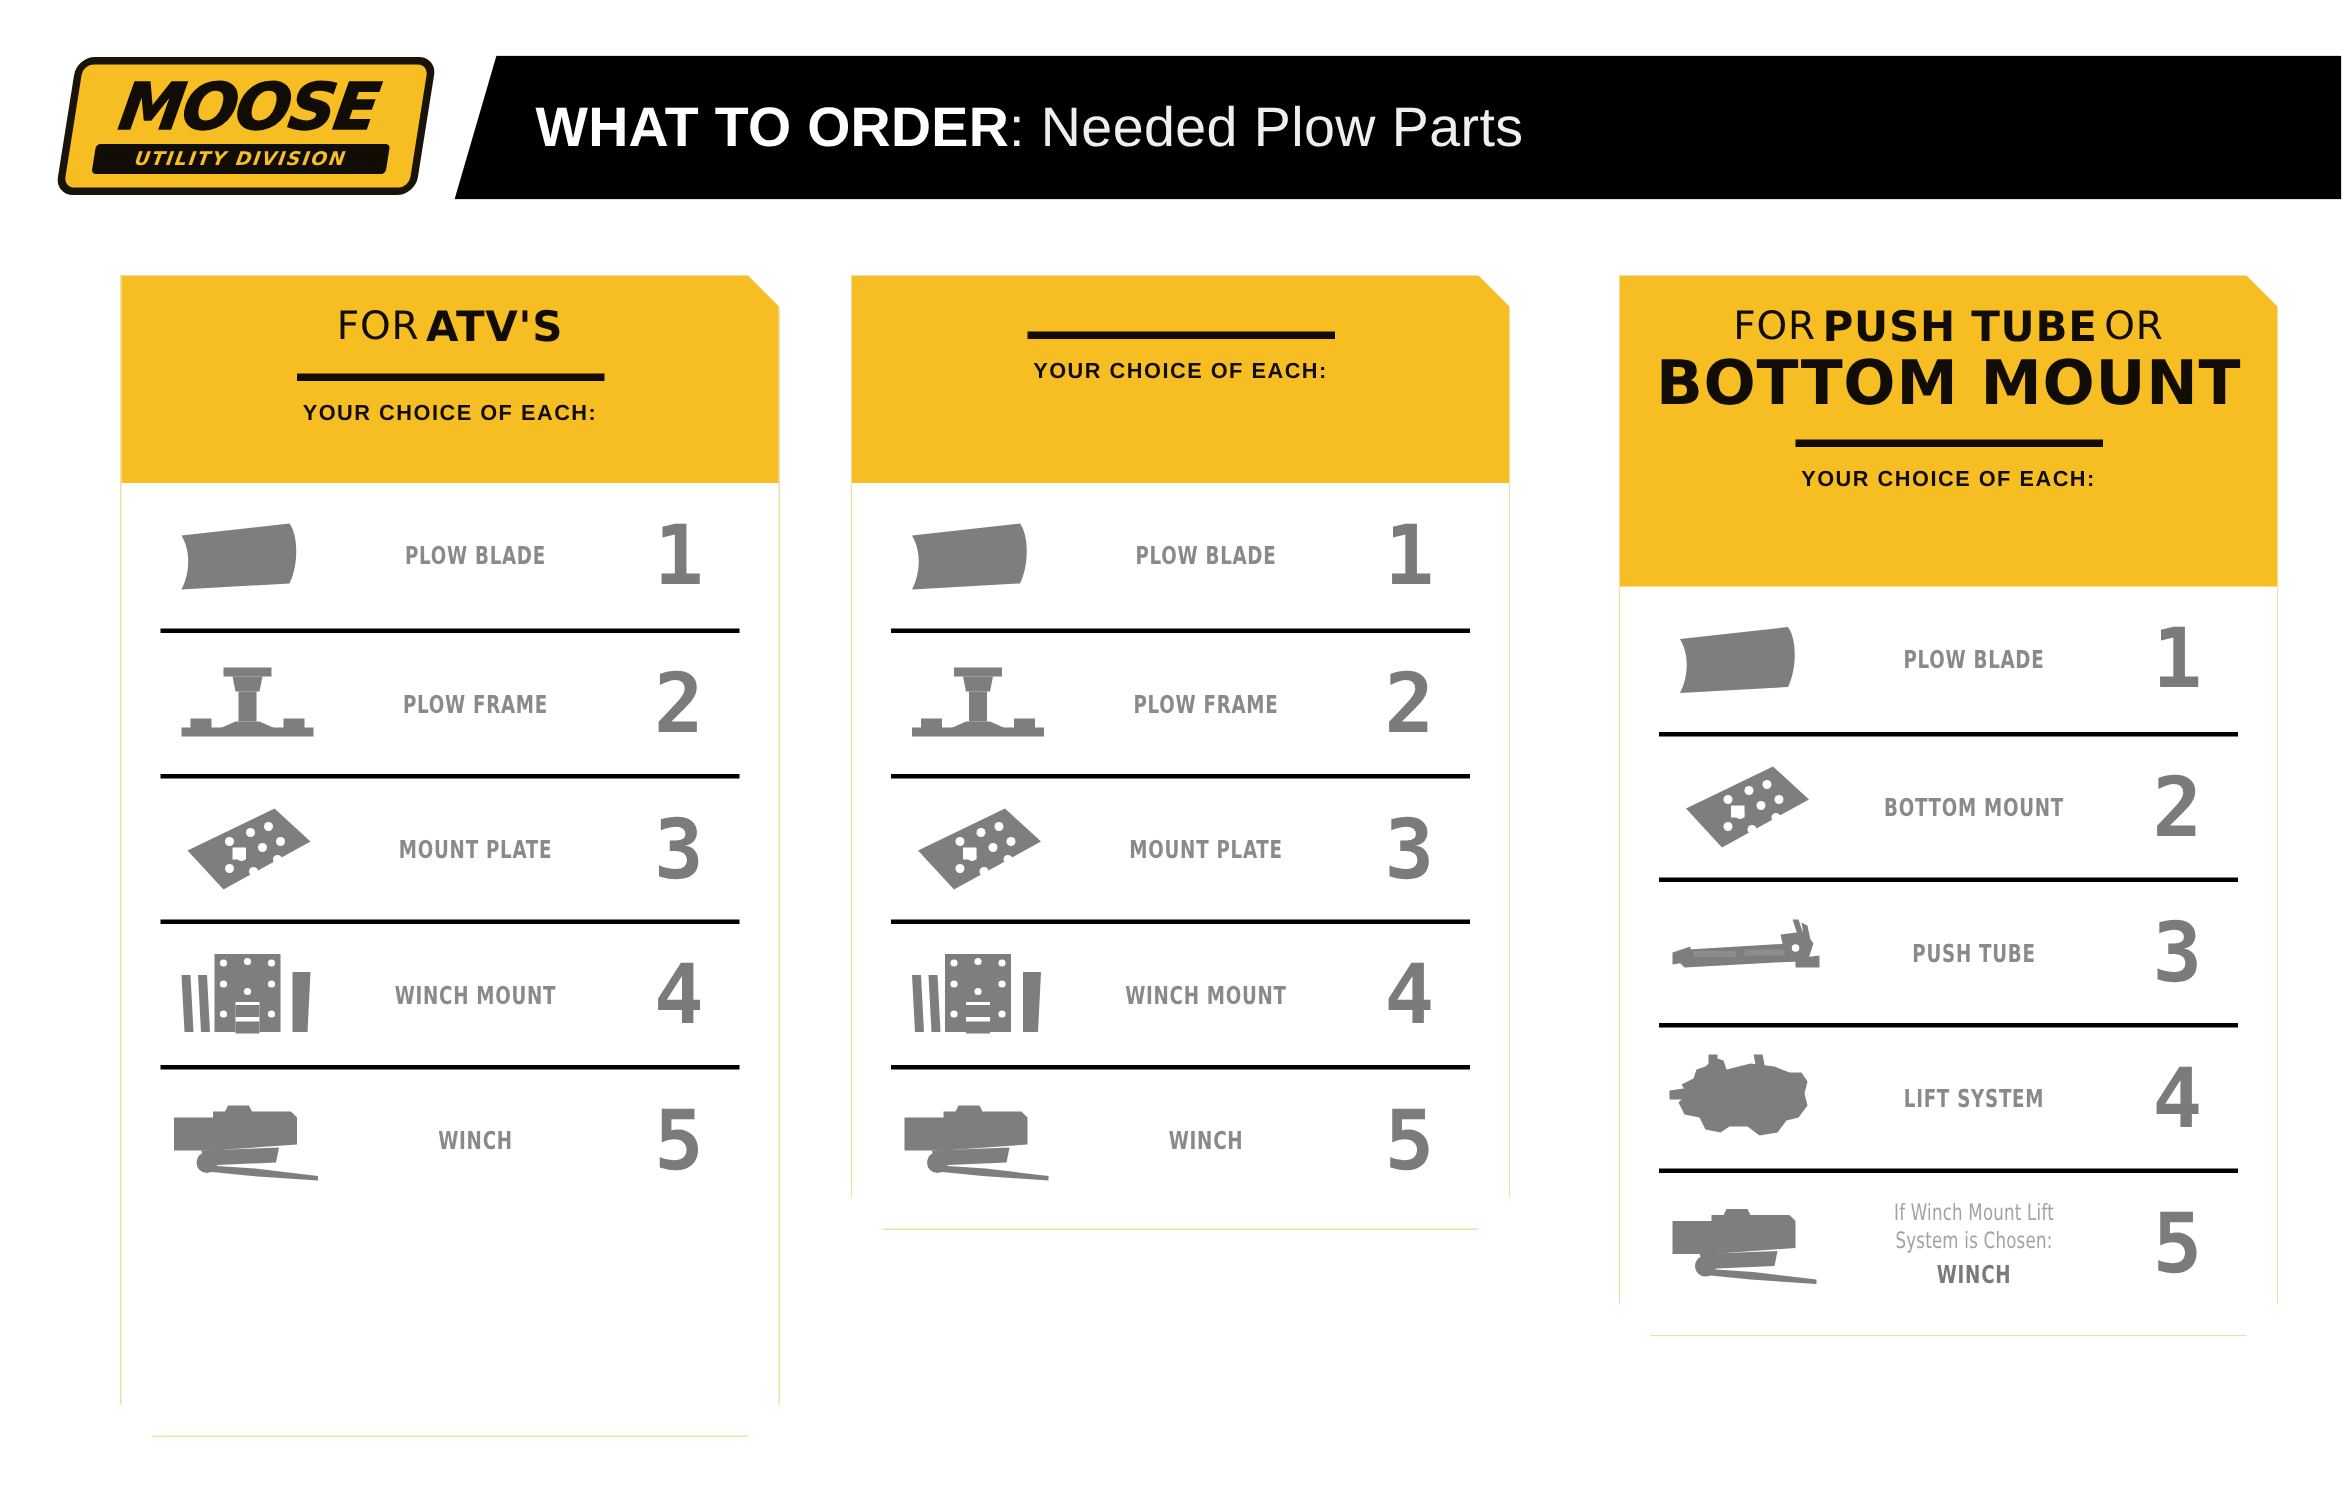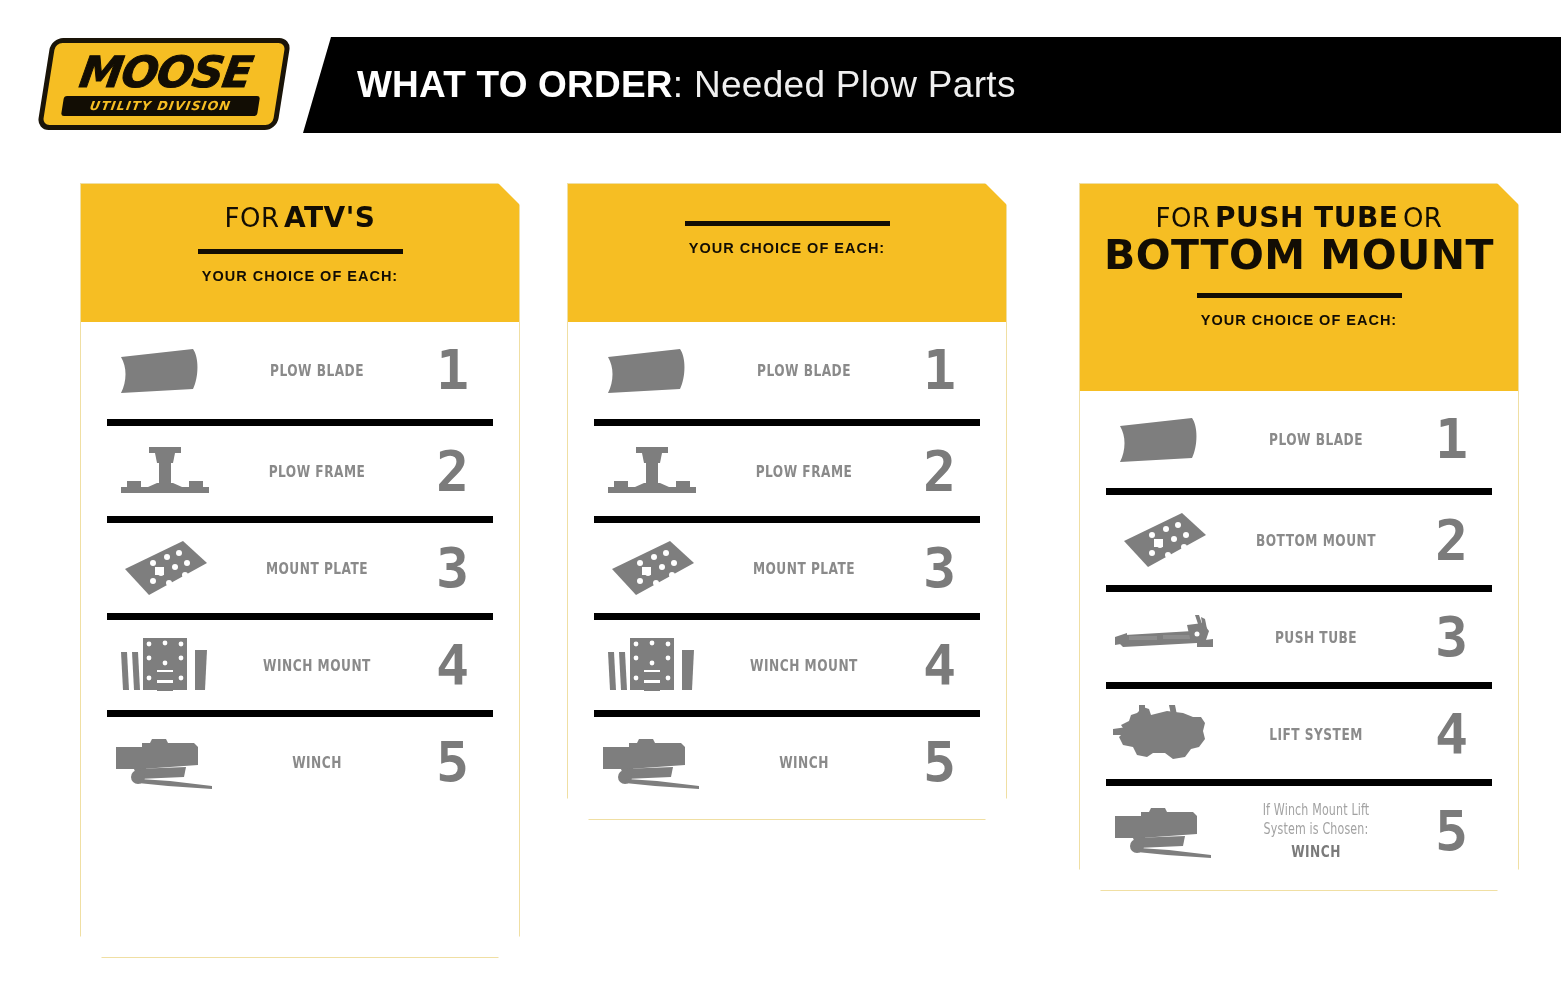--- a/index.html
+++ b/index.html
@@ -112,21 +112,21 @@
   }
   .head-sub{
     margin-top:14px;
     font-family:Liberation Sans, sans-serif;
     font-weight:bold;font-size:14.5px;letter-spacing:1px;color:#120d04;
   }
 
   .rows{padding:0 26px;}
   .row{
     display:flex;align-items:center;
-    border-top:7px solid #000000;
+    border-top:3px solid #000000;
     box-sizing:border-box;
   }
   .row:first-child{border-top:none;}
   .row-icon{
     width:116px;flex:0 0 116px;
     display:flex;align-items:center;justify-content:center;
   }
   .row-label{
     flex:1 1 auto;text-align:center;
     font-family:"DejaVu Sans Condensed","DejaVu Sans", sans-serif;

